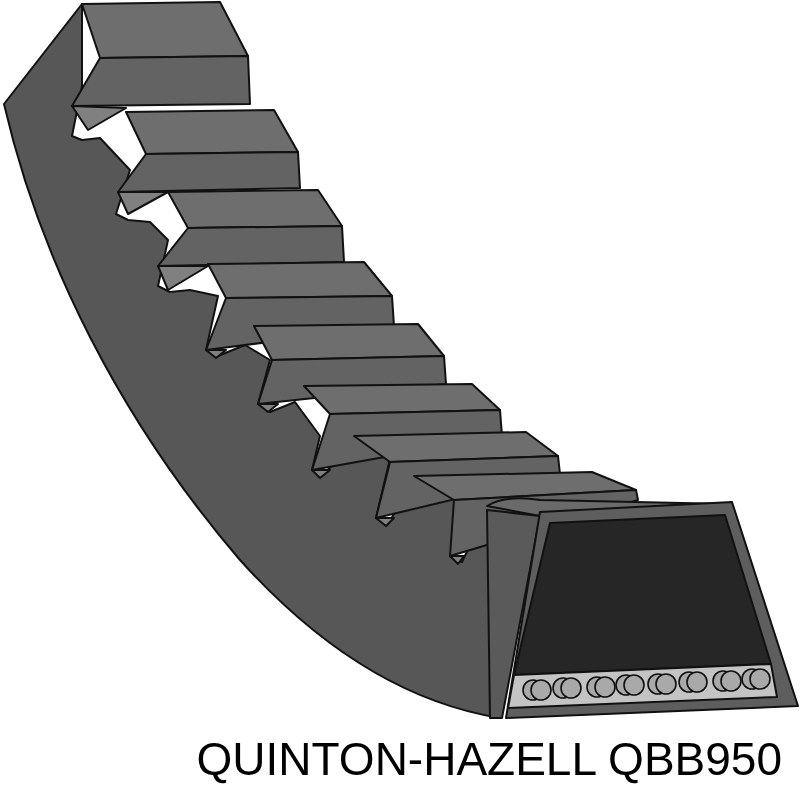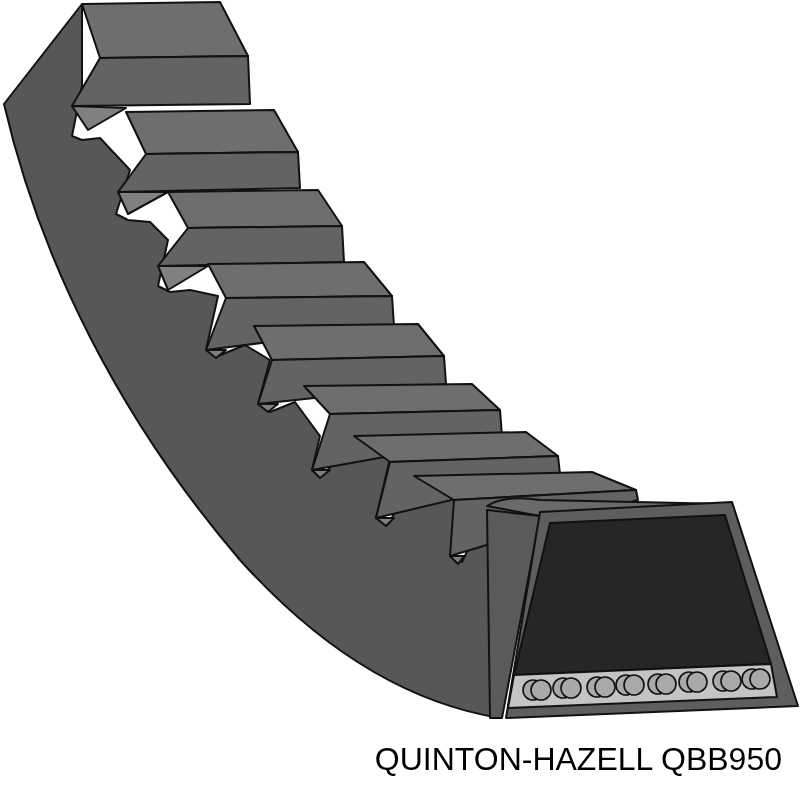--- a/index.html
+++ b/index.html
@@ -3,21 +3,21 @@
   <meta charset="utf-8">
   <style>
     html, body { margin: 0; padding: 0; background: #ffffff; }
     body { width: 800px; height: 800px; position: relative; overflow: hidden; }
     .stage { position: absolute; left: 0; top: 0; width: 800px; height: 800px; }
     .stage svg { display: block; }
     .caption {
       position: absolute; left: 0; right: 0; top: 727px;
       height: 64px; text-align: right; padding-right: 18px;
       font-family: "Liberation Sans", sans-serif;
-      font-size: 32px; line-height: 64px; color: #000000;
+      font-size: 46px; line-height: 64px; color: #000000;
       letter-spacing: 0px; white-space: nowrap;
     }
     .caption span { display: inline-block; }
   </style>
 </head>
 <body>
 
 <div class="stage">
   <svg width="800" height="800" viewBox="0 0 800 800" xmlns="http://www.w3.org/2000/svg">
     <g stroke="#111111" stroke-width="2" stroke-linejoin="round">

